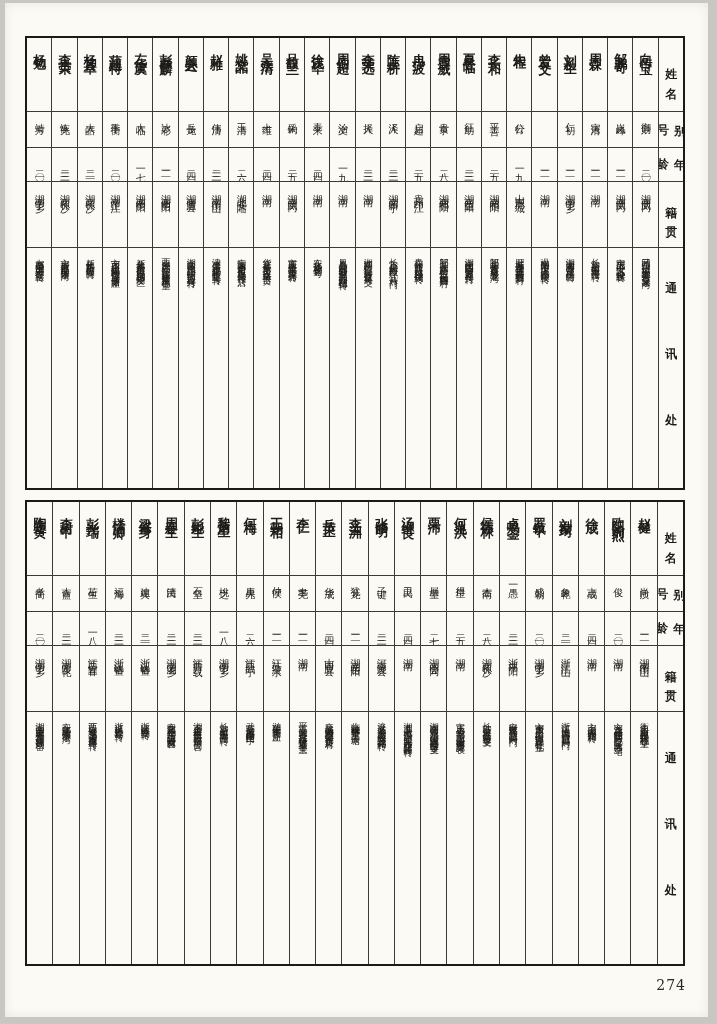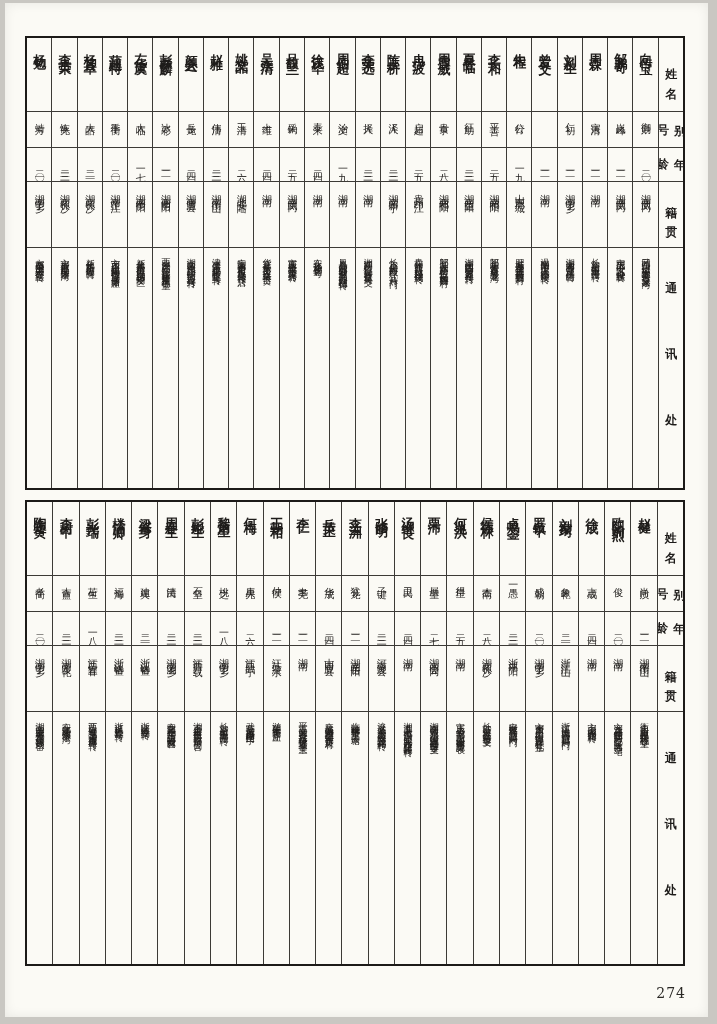--- a/index.html
+++ b/index.html
@@ -54,21 +54,21 @@
   .c-age span    { font-size:10px; letter-spacing:2px; }
   .c-origin span { font-size:10px; letter-spacing:3px; }
   .c-addr span   { font-size:9px; line-height:11px; letter-spacing:1.5px; }
   
   .header-col .cell { align-items:center; }
   .header-col .cell span {
     font-size:12px; font-weight:600; letter-spacing:1.6em;
   }
   .header-col .c-addr span { letter-spacing:5.5em; }
   .page-number {
-    position:absolute; right:22px; bottom:16px;
+    position:absolute; right:22px; bottom:24px;
     font-family:"DejaVu Serif", serif;
     font-size:14px; color:#2a2825; letter-spacing:1px;
   }
 </style>
 </head>
 <body>
 
 <div class="scan">
   <div class="page">
     <div class="dir-table" id="table-top">

